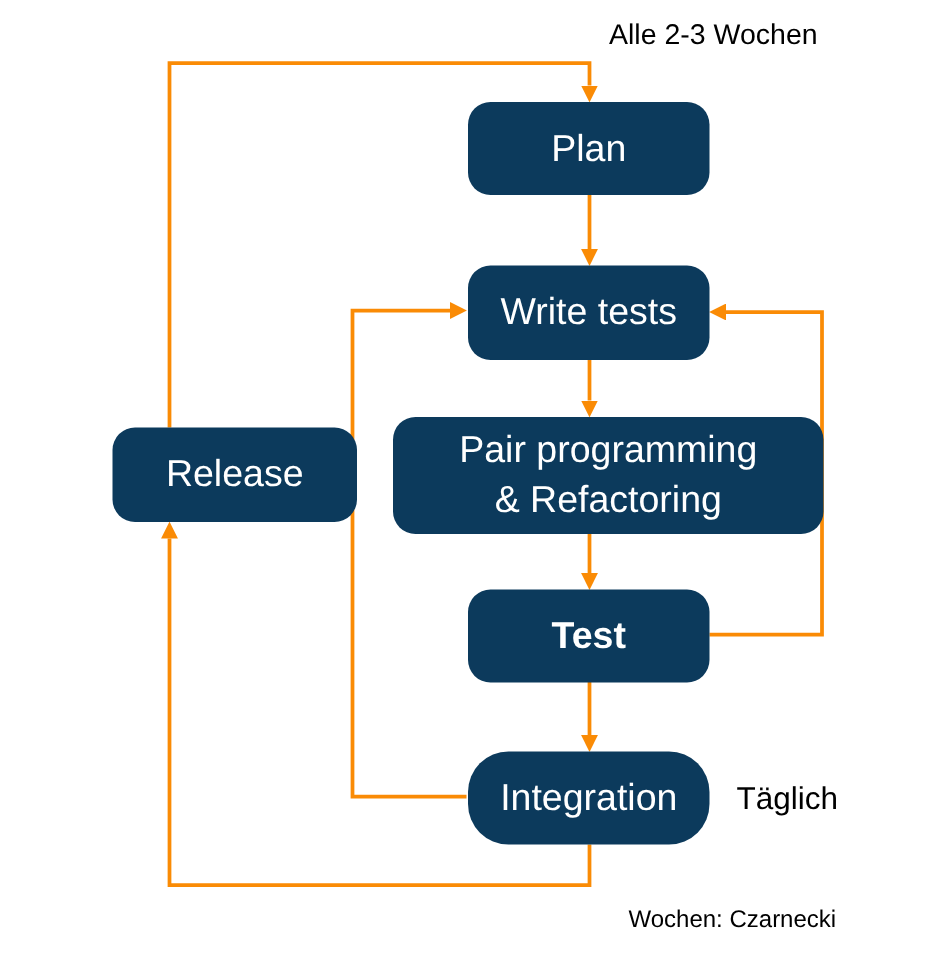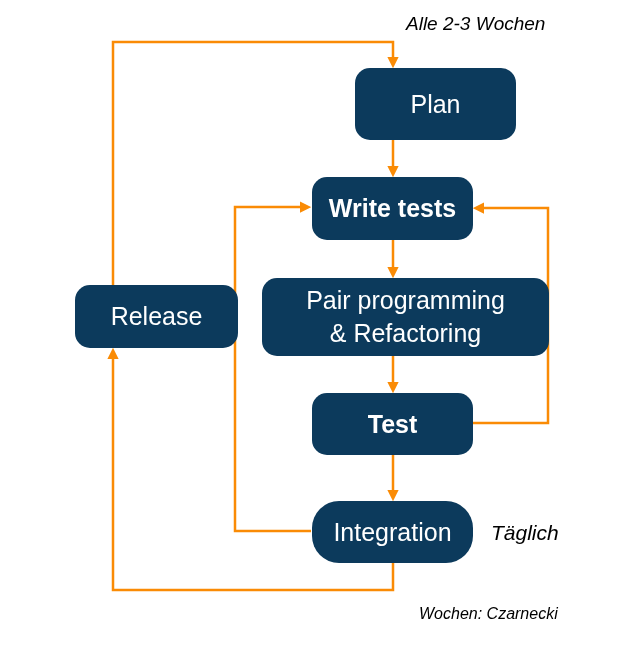--- a/index.html
+++ b/index.html
@@ -39,31 +39,30 @@
     border-radius: 15px;
     display: flex;
     flex-direction: column;
     align-items: center;
     justify-content: center;
     text-align: center;
     font-size: 25px;
     line-height: 33px;
     white-space: nowrap;
   }
-  .node-plan        { left: 312px; top:  68px; width: 161px; height: 72px; margin-left: 43px; }
-  .node-write-tests { left: 312px; top: 177px; width: 161px; height: 63px; font-weight: bold; }
+  .node-plan        { left: 312px; top:  68px; width: 161px; height: 62px; }
+  .node-write-tests { left: 312px; top: 177px; width: 161px; height: 63px; }
   .node-pair        { left: 262px; top: 278px; width: 287px; height: 78px; }
   .node-test        { left: 312px; top: 393px; width: 161px; height: 62px; font-weight: bold; }
   .node-integration { left: 312px; top: 501px; width: 161px; height: 62px; border-radius: 27px; }
   .node-release     { left:  32px; top: 285px; width: 163px; height: 63px; margin-left: 43px; }
   .annot {
     position: absolute;
     color: var(--label-text);
     white-space: nowrap;
-    font-style: italic;
   }
   .annot-cycle  { left: 406px; top:  13px; font-size: 19px; }
   .annot-daily  { left: 491px; top: 521px; font-size: 21px; }
   .annot-source { left: 419px; top: 605px; font-size: 16px; }
 </style>
 </head>
 <body>
 
 <div class="diagram">
 

